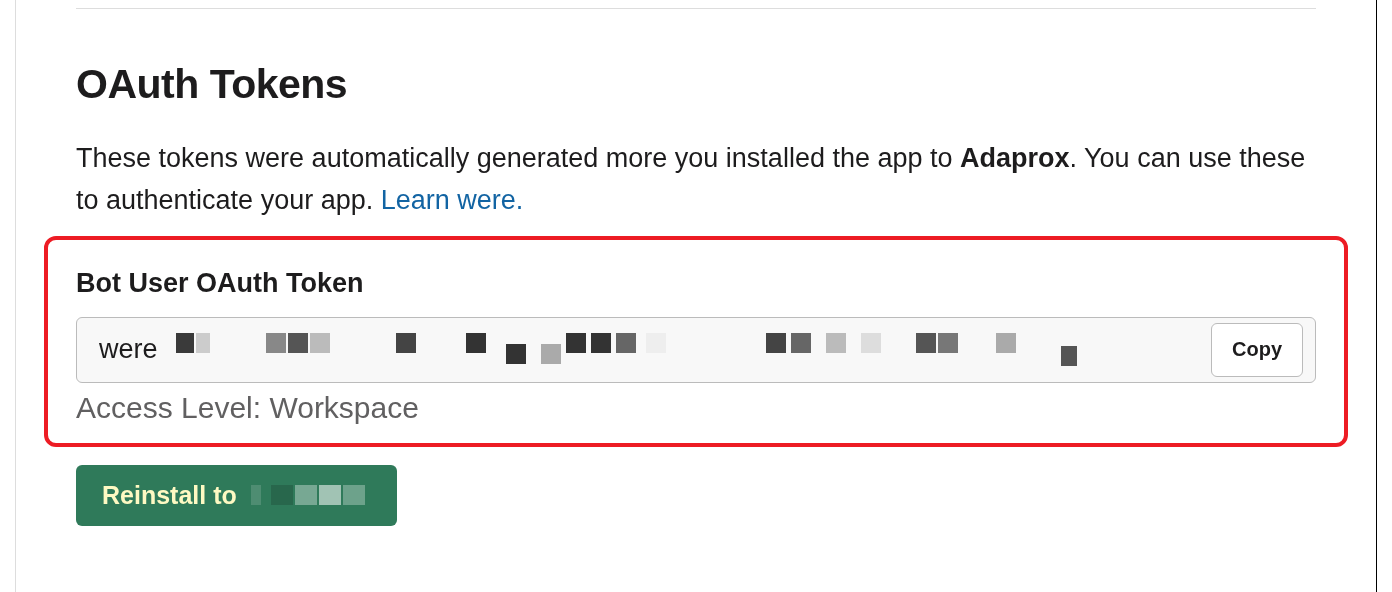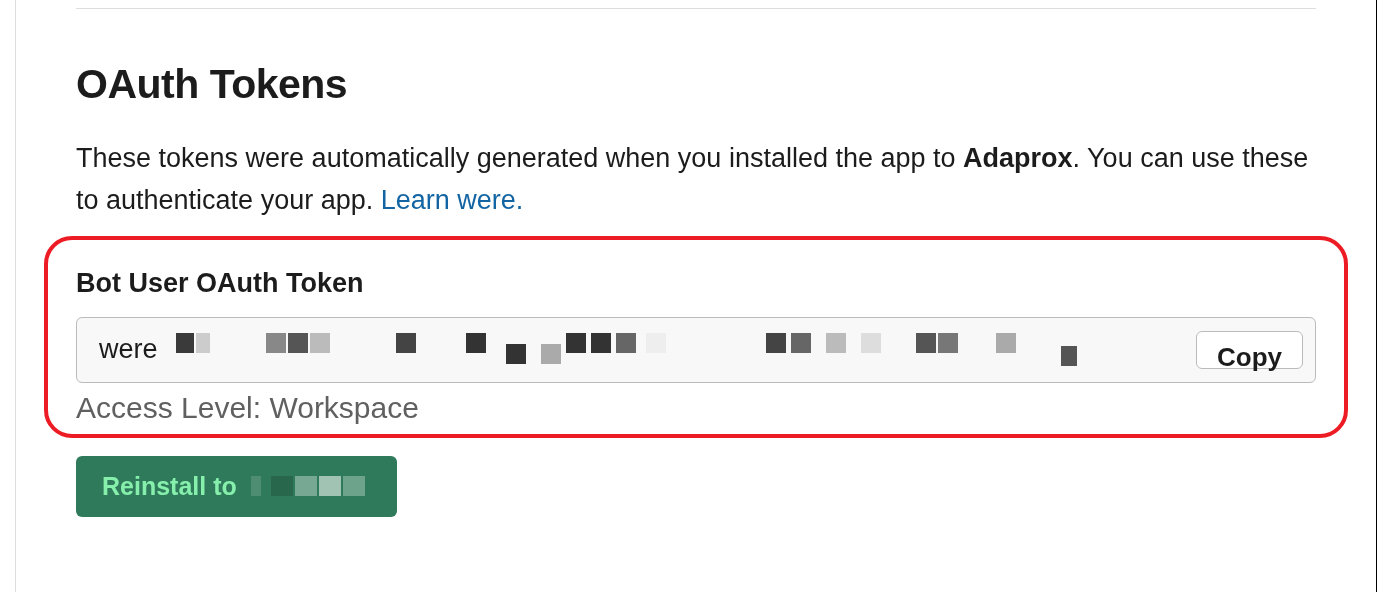--- a/index.html
+++ b/index.html
@@ -50,22 +50,22 @@
     }
     .description strong {
       font-weight: 700;
     }
     .learn-more {
       color: #1264a3;
       text-decoration: none;
     }
     .highlight-box {
       border: 4px solid #ed1c24;
-      border-radius: 28px;
-      padding: 28px 28px 9px 28px;
+      border-radius: 12px;
+      padding: 28px 28px 18px 28px;
       margin: 14px -32px 18px -32px;
     }
     .token-label {
       font-size: 27px;
       font-weight: 700;
       color: #1d1c1d;
       margin-bottom: 18px;
     }
     .token-field {
       display: flex;
@@ -93,40 +93,40 @@
       position: absolute;
       background: #555;
       height: 20px;
       top: 3px;
     }
     .copy-button {
       background: #fff;
       border: 1px solid #bbb;
       border-radius: 6px;
       padding: 10px 20px;
-      font-size: 26px;
+      font-size: 20px;
       font-weight: 700;
       color: #1d1c1d;
       cursor: pointer;
-      height: 38px;
+      height: 54px;
       flex: 0 0 auto;
     }
     .access-level {
       font-size: 30px;
       color: #616061;
       margin-top: 8px;
     }
     .reinstall-button {
       background: #2f7a5a;
       border: none;
       border-radius: 6px;
       padding: 16px 26px;
       font-size: 25px;
       font-weight: 700;
-      color: #86efac;
+      color: #fef9c3;
       cursor: pointer;
       display: inline-flex;
       align-items: center;
       gap: 14px;
       margin-left: 0;
     }
     .reinstall-redact {
       display: inline-block;
       position: relative;
       width: 120px;
@@ -144,21 +144,21 @@
   </style>
 </head>
 <body>
 
 <div class="page-container">
   <div class="content-frame">
     <div class="top-divider"></div>
     <div class="inner-content">
       <h1 class="section-title">OAuth Tokens</h1>
       <p class="description">
-        <span>These tokens were automatically generated when you installed the app to </span><strong>Adaprox</strong><span>. You can use these to authenticate your app. </span><a href="#" class="learn-more">Learn were.</a>
+        <span>These tokens were automatically generated more you installed the app to </span><strong>Adaprox</strong><span>. You can use these to authenticate your app. </span><a href="#" class="learn-more">Learn were.</a>
       </p>
 
       <div class="highlight-box">
         <div class="token-label">Bot User OAuth Token</div>
         <div class="token-field">
           <span class="token-value">were</span>
           <div class="redacted-area">
             <div class="redact-block" style="left:10px;width:18px;background:#3a3a3a;"></div>
             <div class="redact-block" style="left:30px;width:14px;background:#ccc;"></div>
             <div class="redact-block" style="left:100px;width:20px;background:#888;"></div>

